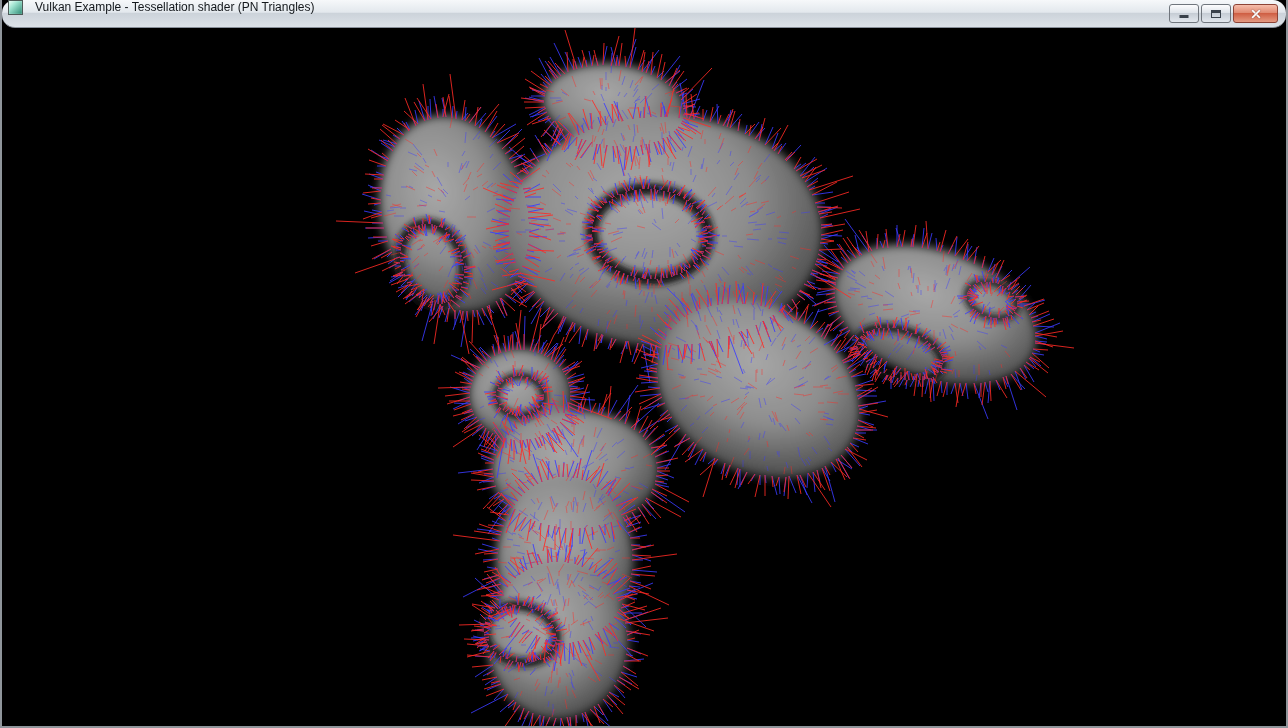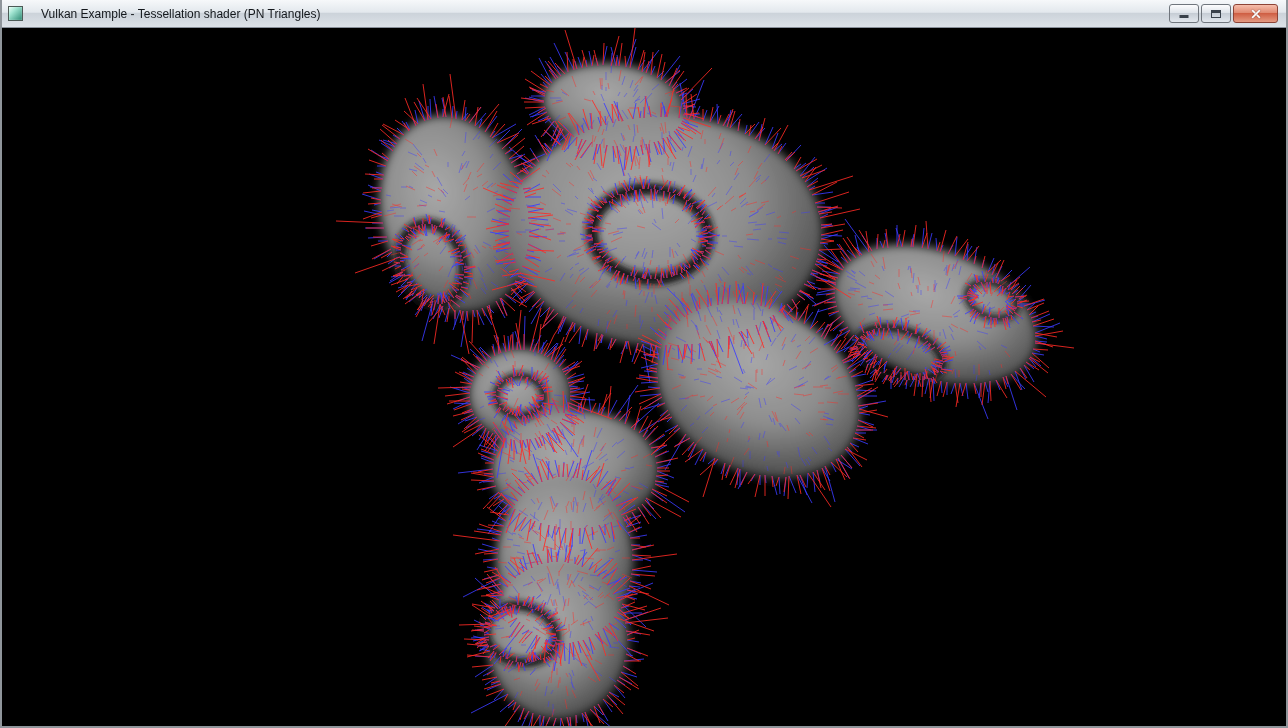--- a/index.html
+++ b/index.html
@@ -2,23 +2,23 @@
 <html><head>
 <meta charset="utf-8">
 <style>
   html,body{margin:0;padding:0;background:#3a3a3a;font-family:"Liberation Sans",sans-serif;}
   .window{
     position:relative;width:1288px;height:728px;box-sizing:border-box;
     border:2px solid #8f959b;border-top:none;background:#000;
     display:flex;flex-direction:column;overflow:hidden;
   }
   .titlebar{
-    flex:0 0 27px;height:27px;display:flex;align-items:center;gap:18px;padding:0 6px;
+    flex:0 0 27px;height:27px;display:flex;gap:12px;padding:0 6px;
     background:linear-gradient(180deg,#f6f8fa 0%,#e3e8ed 45%,#ccd3da 50%,#dde2e8 100%);
-    border-bottom:1px solid #89909a;user-select:none;
+    border-bottom:1px solid #89909a;user-select:none;border-radius:13px;
   }
   .app-icon{
     width:15px;height:15px;flex:0 0 15px;border:1px solid #4d5a57;box-sizing:border-box;
     background:linear-gradient(135deg,#eafff6 0%,#9fe3d0 35%,#2e8b74 100%);
     box-shadow:inset 0 0 1px #fff;
   }
   .title{font-size:12px;color:#14181c;white-space:nowrap;overflow:hidden;}
   .controls{margin-left:auto;display:flex;gap:2px;align-items:center;padding-right:2px;}
   .ctl{
     position:relative;width:30px;height:19px;padding:0;cursor:pointer;

